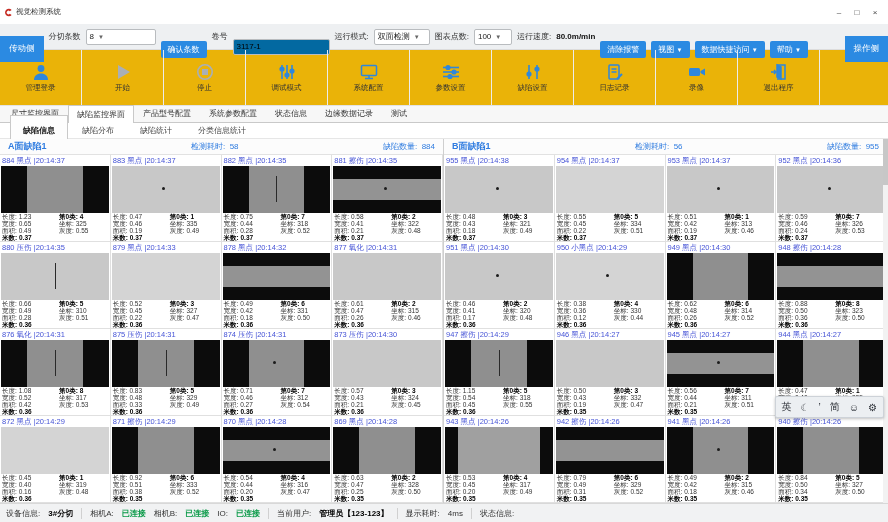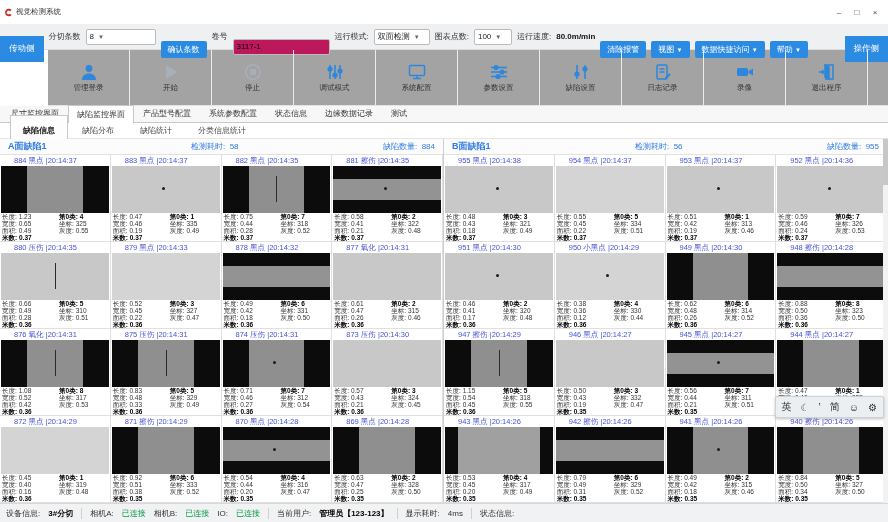--- a/index.html
+++ b/index.html
@@ -13,26 +13,26 @@
   .win-controls { margin-left: auto; display: flex; }
   .win-controls span { width: 18px; text-align: center; font-size: 8px; color: #444; cursor: default; }
 
   
   .toolbar { height: 26px; background: #eef0f2; border-bottom: 1px solid #dcdcdc; display: flex; align-items: center; gap: 5px; padding: 0 0 0 0; }
   .btn-blue { background: #2b8ae2; color: #fff; border: none; border-radius: 2px; font-size: 8px; padding: 3px 7px; font-family: inherit; margin-top: 25px; }
   .side-btn { height: 26px; border-radius: 0; padding: 0 9px; font-size: 8.5px; }
   .tb-label { font-size: 8px; color: #333; white-space: nowrap; }
   .dd { background: #fff; border: 1px solid #b9bcbf; border-radius: 2px; height: 16px; display: inline-flex; align-items: center; padding: 0 3px; font-size: 8px; gap: 4px; }
   .dd .caret { font-size: 6px; color: #666; }
-  .tb-input { background: #be185d; border: 1px solid #b9bcbf; border-radius: 2px; height: 16px; width: 97px; font-size: 8px; padding: 0 3px; font-family: inherit; margin-top: 20px; }
+  .tb-input { background: #0369a1; border: 1px solid #b9bcbf; border-radius: 2px; height: 16px; width: 97px; font-size: 8px; padding: 0 3px; font-family: inherit; margin-top: 20px; }
   .speed-val { font-weight: bold; color: #111; }
   .spacer { flex: 1; }
 
   
-  .ribbon { height: 56px; background: #a3a3a3; border-bottom: 1px solid #e3e3e3; display: flex; margin-left: 48px; }
+  .ribbon { height: 56px; background: #eab308; border-bottom: 1px solid #e3e3e3; display: flex; }
   .rbtn { width: 82px; display: flex; flex-direction: column; align-items: center; justify-content: center; gap: 2px; border-right: 1px solid #ececec; cursor: default; }
   .rbtn svg { width: 20px; height: 18px; }
   .rbtn .lbl { font-size: 7.5px; color: #333; }
 
   
   .tabs-main { height: 17px; display: flex; align-items: flex-end; border-bottom: 1px solid #c9c9c9; background: #f7f7f7; padding-left: 2px; }
   .tab { font-size: 8px; color: #333; padding: 3px 8px 3px; border: 1px solid transparent; border-bottom: none; }
   .tab.active { background: #fff; border-color: #c9c9c9; margin-bottom: -1px; }
 
   
@@ -44,21 +44,21 @@
   .panels { display: flex; height: 364px; position: relative; }
   .panel { width: 50%; display: flex; flex-direction: column; border-right: 1px solid #cfcfcf; }
   .panel:last-child { border-right: none; }
   .panel-head { height: 16px; display: flex; align-items: center; padding: 0 8px; background: #fcfcfc; border-bottom: 1px solid #e2e2e2; }
   .panel-title { color: #2f7ce0; font-weight: bold; font-size: 9px; }
   .ph-mid { margin-left: auto; margin-right: auto; color: #2f7ce0; font-size: 8px; }
   .ph-right { color: #2f7ce0; font-size: 8px; }
 
   .grid { display: grid; grid-template-columns: repeat(4, 1fr); grid-auto-rows: 87px; }
   .cell { border-right: 1px solid #e0e0e0; border-bottom: 1px solid #e0e0e0; background: #fff; overflow: hidden; }
-  .cell-head { height: 11px; line-height: 11px; padding: 0 2px; color: #4553d6; font-size: 7.5px; white-space: nowrap; overflow: hidden; margin-left: 12px; }
+  .cell-head { height: 11px; line-height: 11px; padding: 0 2px; color: #4553d6; font-size: 7.5px; white-space: nowrap; overflow: hidden; }
   .cell-img { height: 47px; margin: 0 1px; position: relative; overflow: hidden; background: #c8c8c8; }
   .t-dark-v { background: linear-gradient(90deg, #0c0c0c 0 24%, #8f8f8f 24% 76%, #0c0c0c 76%); }
   .t-dark-h { background: linear-gradient(180deg, #0c0c0c 0 28%, #939393 28% 72%, #0c0c0c 72%); }
   .t-dark-w { background: linear-gradient(90deg, #0c0c0c 0 12%, #a0a0a0 12% 88%, #0c0c0c 88%); }
   .t-light  { background: #c8c8c8; }
   .t-light2 { background: #d4d4d4; }
   .cell-img .mark { display: none; position: absolute; }
   .m-speck .mark { display: block; width: 3px; height: 3px; background: #1c1c1c; border-radius: 50%; left: 47%; top: 44%; }
   .m-scratch .mark { display: block; width: 1px; height: 26px; background: #2a2a2a; left: 50%; top: 22%; }
   .cell-info { display: flex; font-size: 6.5px; line-height: 6.9px; padding: 1px 2px 0; color: #333; }
@@ -70,21 +70,21 @@
   .vscroll { position: absolute; right: 0; top: 0; width: 5px; height: 364px; background: #f2f2f2; }
   .vscroll .thumb { width: 5px; height: 46px; background: #c7c7c7; }
 
   
   .ime { position: absolute; top: 396px; right: 4px; height: 22px; background: #eceff2; border: 1px solid #cdd2d8; border-radius: 2px; display: flex; align-items: center; padding: 0 6px; gap: 9px; box-shadow: 0 1px 3px rgba(0,0,0,.25); }
   .ime span { font-size: 10px; color: #2b2f36; }
 
   
   .statusbar { height: 19px; background: #f1f2f3; border-top: 1px solid #d8d8d8; display: flex; align-items: center; gap: 8px; padding: 0 6px; font-size: 8px; color: #333; }
   .statusbar b { color: #000; }
-  .ok { color: #0a9a48; font-weight: normal; }
+  .ok { color: #0a9a48; font-weight: bold; }
   .sb-sep { width: 1px; height: 11px; background: #d0d0d0; }
 
   
   .taskbar { height: 26px; background: #222e3c; display: flex; align-items: center; color: #e8edf2; }
   .tb-item { width: 30px; height: 26px; display: flex; align-items: center; justify-content: center; }
   .tb-item.active { background: #35465a; border-bottom: 2px solid #76b9ed; }
   .tray { margin-left: auto; display: flex; align-items: center; gap: 8px; padding-right: 8px; }
   .tray .txt { font-size: 8px; }
   .therm { width: 4px; height: 11px; border-radius: 2px; background: linear-gradient(180deg, #e74c3c 0 55%, #3498db 55%); }
   .clock { text-align: right; font-size: 7.5px; line-height: 8.5px; }

